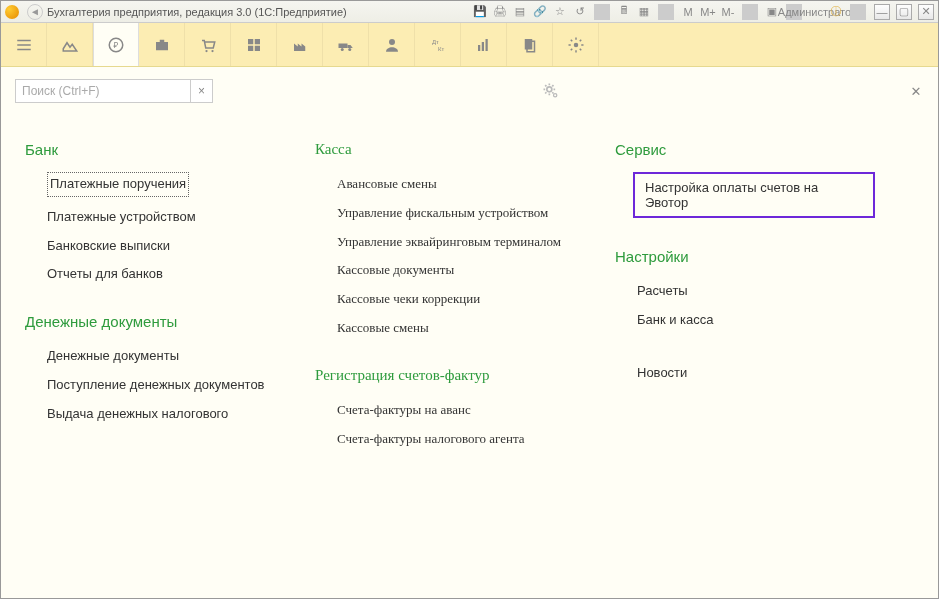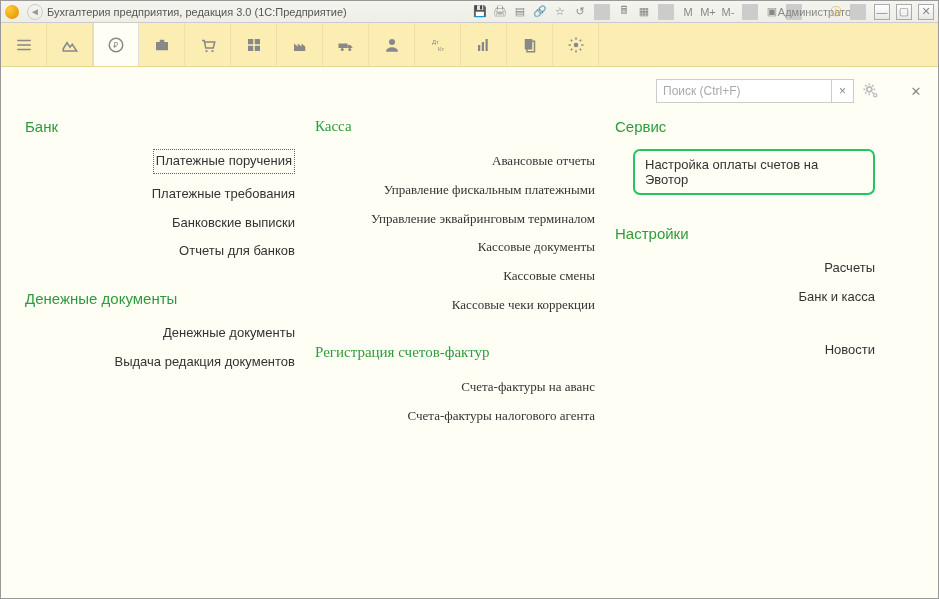--- a/index.html
+++ b/index.html
@@ -83,24 +83,24 @@
 .toolbar .tab.active svg { fill: #888; }
 
 .content {
   background: #fffef5;
   height: calc(100% - 22px - 44px);
   padding: 12px 14px 14px 14px;
   position: relative;
 }
 .search-row {
   display: flex;
-  justify-content: flex-end;
+  justify-content: space-between;
   align-items: center;
   gap: 6px;
-  margin-bottom: 15px;
+  margin-bottom: 38px;
 }
 .search-box {
   display: flex;
   border: 1px solid #ccc;
   background: #fff;
 }
 .search-box input {
   border: none;
   outline: none;
   padding: 4px 6px;
@@ -144,33 +144,32 @@
   font-size: 15px;
   margin-bottom: 12px;
 }
 .section + .section { margin-top: 24px; }
 .item {
   color: #333;
   font-size: 13px;
   padding: 4px 0 4px 22px;
   line-height: 1.6;
   cursor: pointer;
-  text-align: right;
 }
 .item.focused {
   outline: 1px dotted #666;
   outline-offset: -1px;
   display: inline-block;
   margin-left: 22px;
   padding: 2px 3px;
 }
 .item.focused-wrap { padding: 2px 0 6px 0;}
 .highlight-box {
-  border: 2px solid #22c55e;
-  border-radius: 7px;
+  border: 2px solid #6d28d9;
+  border-radius: 0;
   padding: 6px 10px;
   display: inline-block;
   color: #333;
   font-size: 13px;
   cursor: pointer;
   margin-left: 18px;
 }
 </style>
 </head>
 <body>
@@ -310,40 +309,41 @@
     </div>
     <div class="close-panel">✕</div>
   </div>
 
   <div class="columns">
 
     <div class="col c1">
       <div class="section">
         <div class="section-h">Банк</div>
         <div class="item focused-wrap"><span class="item focused">Платежные поручения</span></div>
-        <div class="item">Платежные требования</div>
+        <div class="item">Платежные устройством</div>
         <div class="item">Банковские выписки</div>
         <div class="item">Отчеты для банков</div>
       </div>
       <div class="section">
         <div class="section-h">Денежные документы</div>
         <div class="item">Денежные документы</div>
-        <div class="item">Выдача редакция документов</div>
+        <div class="item">Поступление денежных документов</div>
+        <div class="item">Выдача денежных налогового</div>
       </div>
     </div>
 
     <div class="col c2">
       <div class="section">
         <div class="section-h">Касса</div>
-        <div class="item">Авансовые отчеты</div>
-        <div class="item">Управление фискальным платежными</div>
+        <div class="item">Авансовые смены</div>
+        <div class="item">Управление фискальным устройством</div>
         <div class="item">Управление эквайринговым терминалом</div>
         <div class="item">Кассовые документы</div>
+        <div class="item">Кассовые чеки коррекции</div>
         <div class="item">Кассовые смены</div>
-        <div class="item">Кассовые чеки коррекции</div>
       </div>
       <div class="section">
         <div class="section-h">Регистрация счетов-фактур</div>
         <div class="item">Счета-фактуры на аванс</div>
         <div class="item">Счета-фактуры налогового агента</div>
       </div>
     </div>
 
     <div class="col c3">
       <div class="section">

